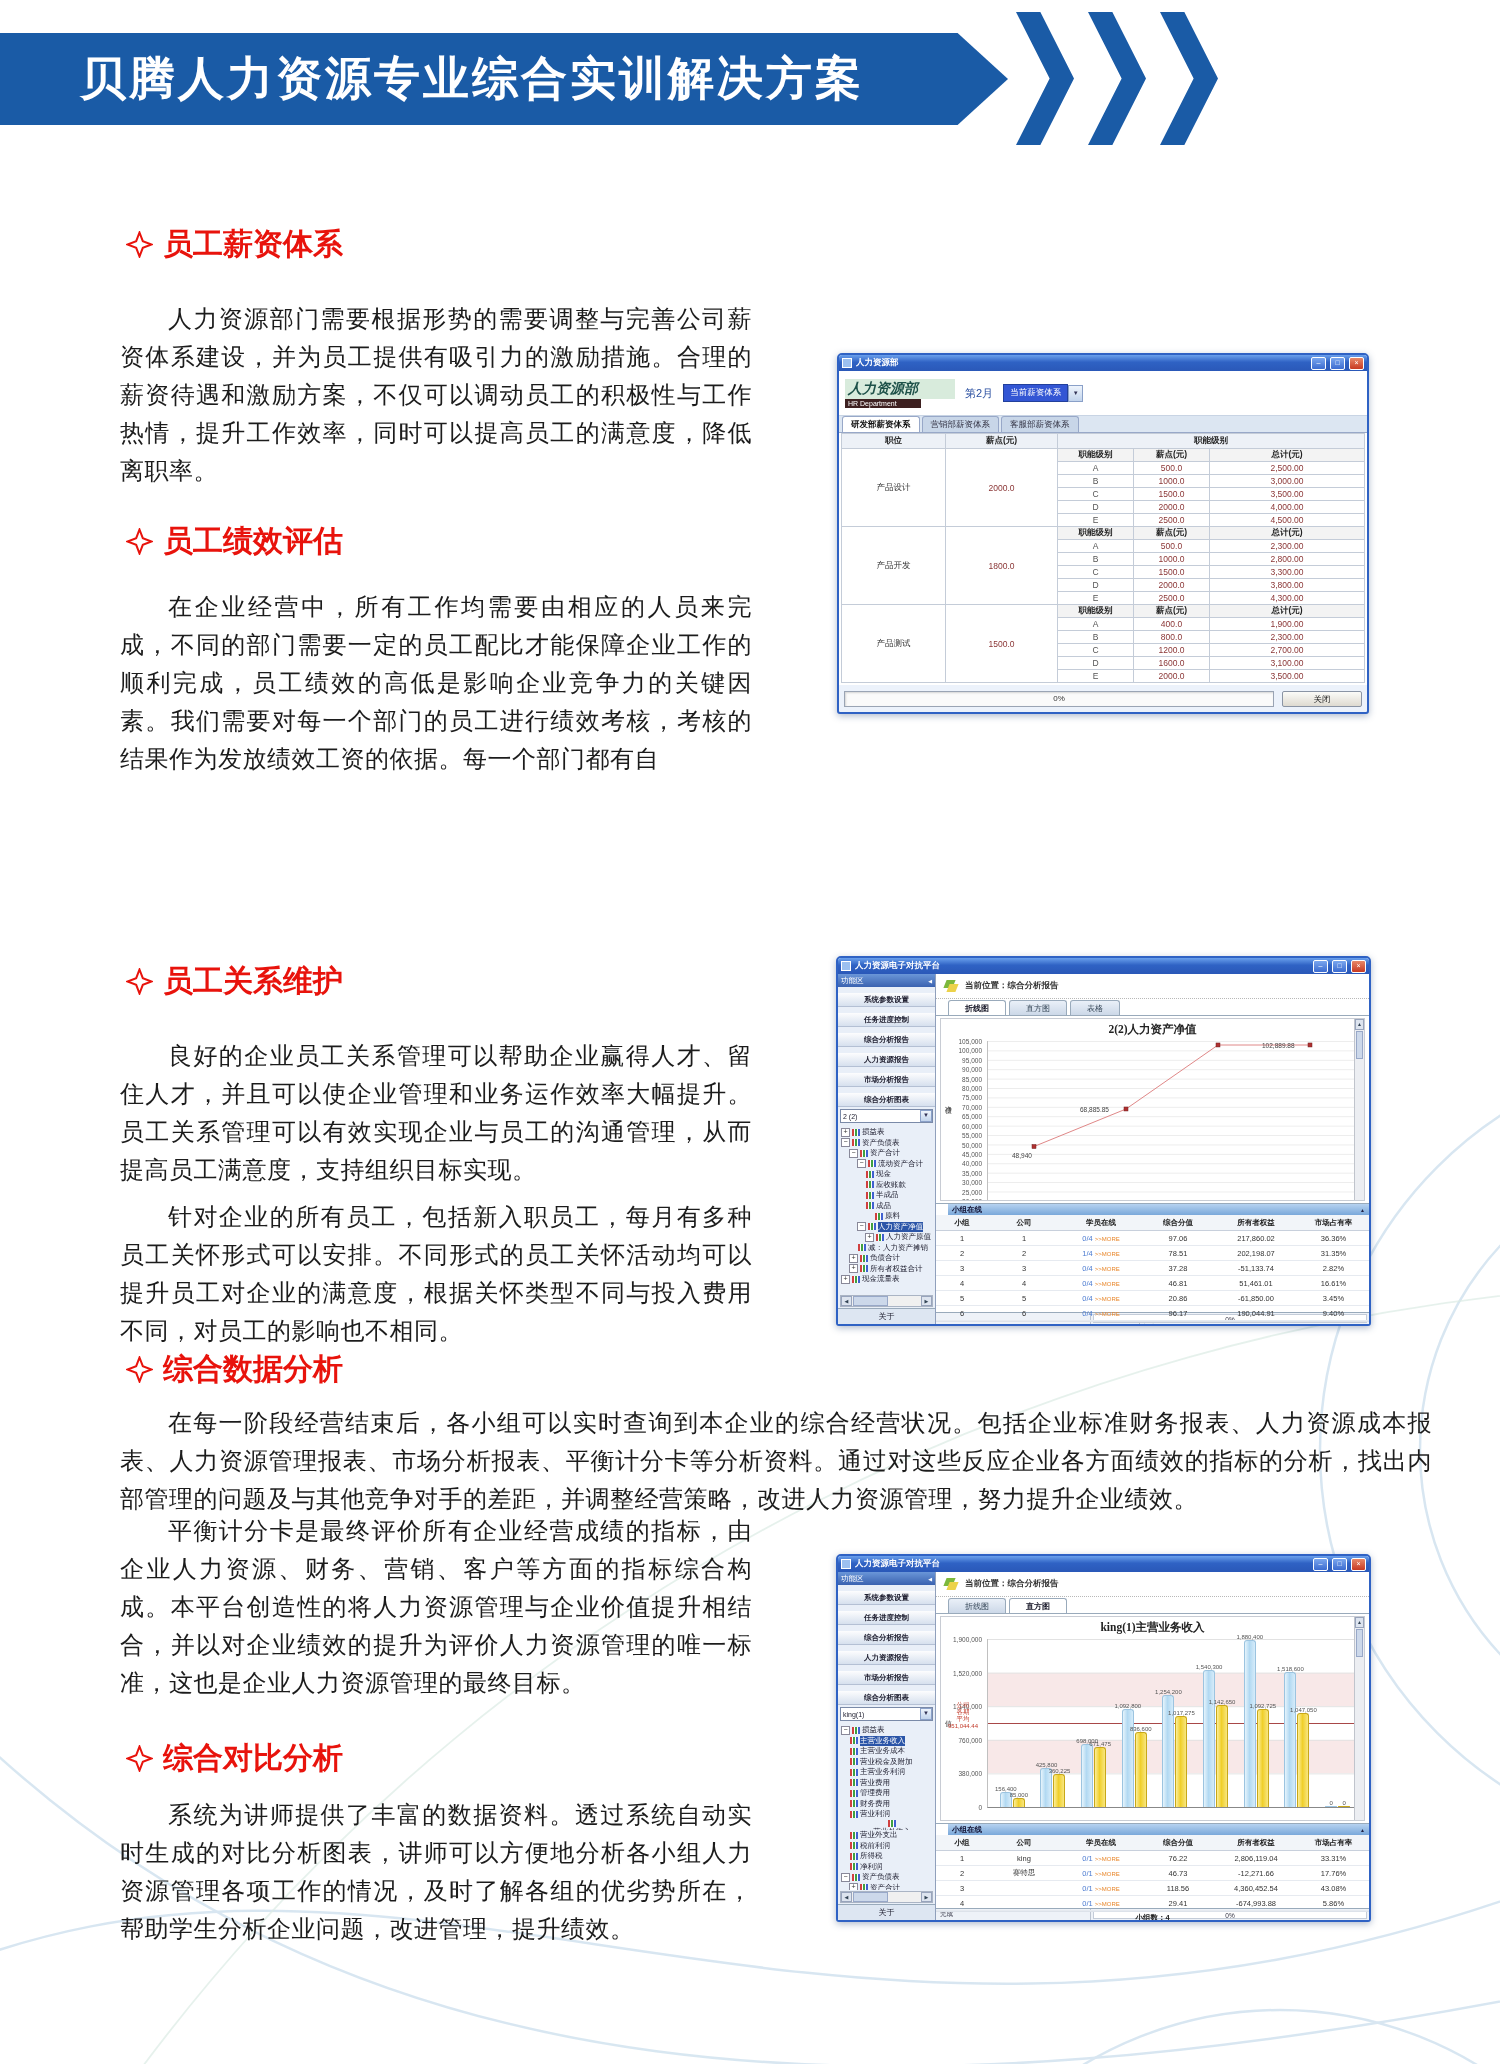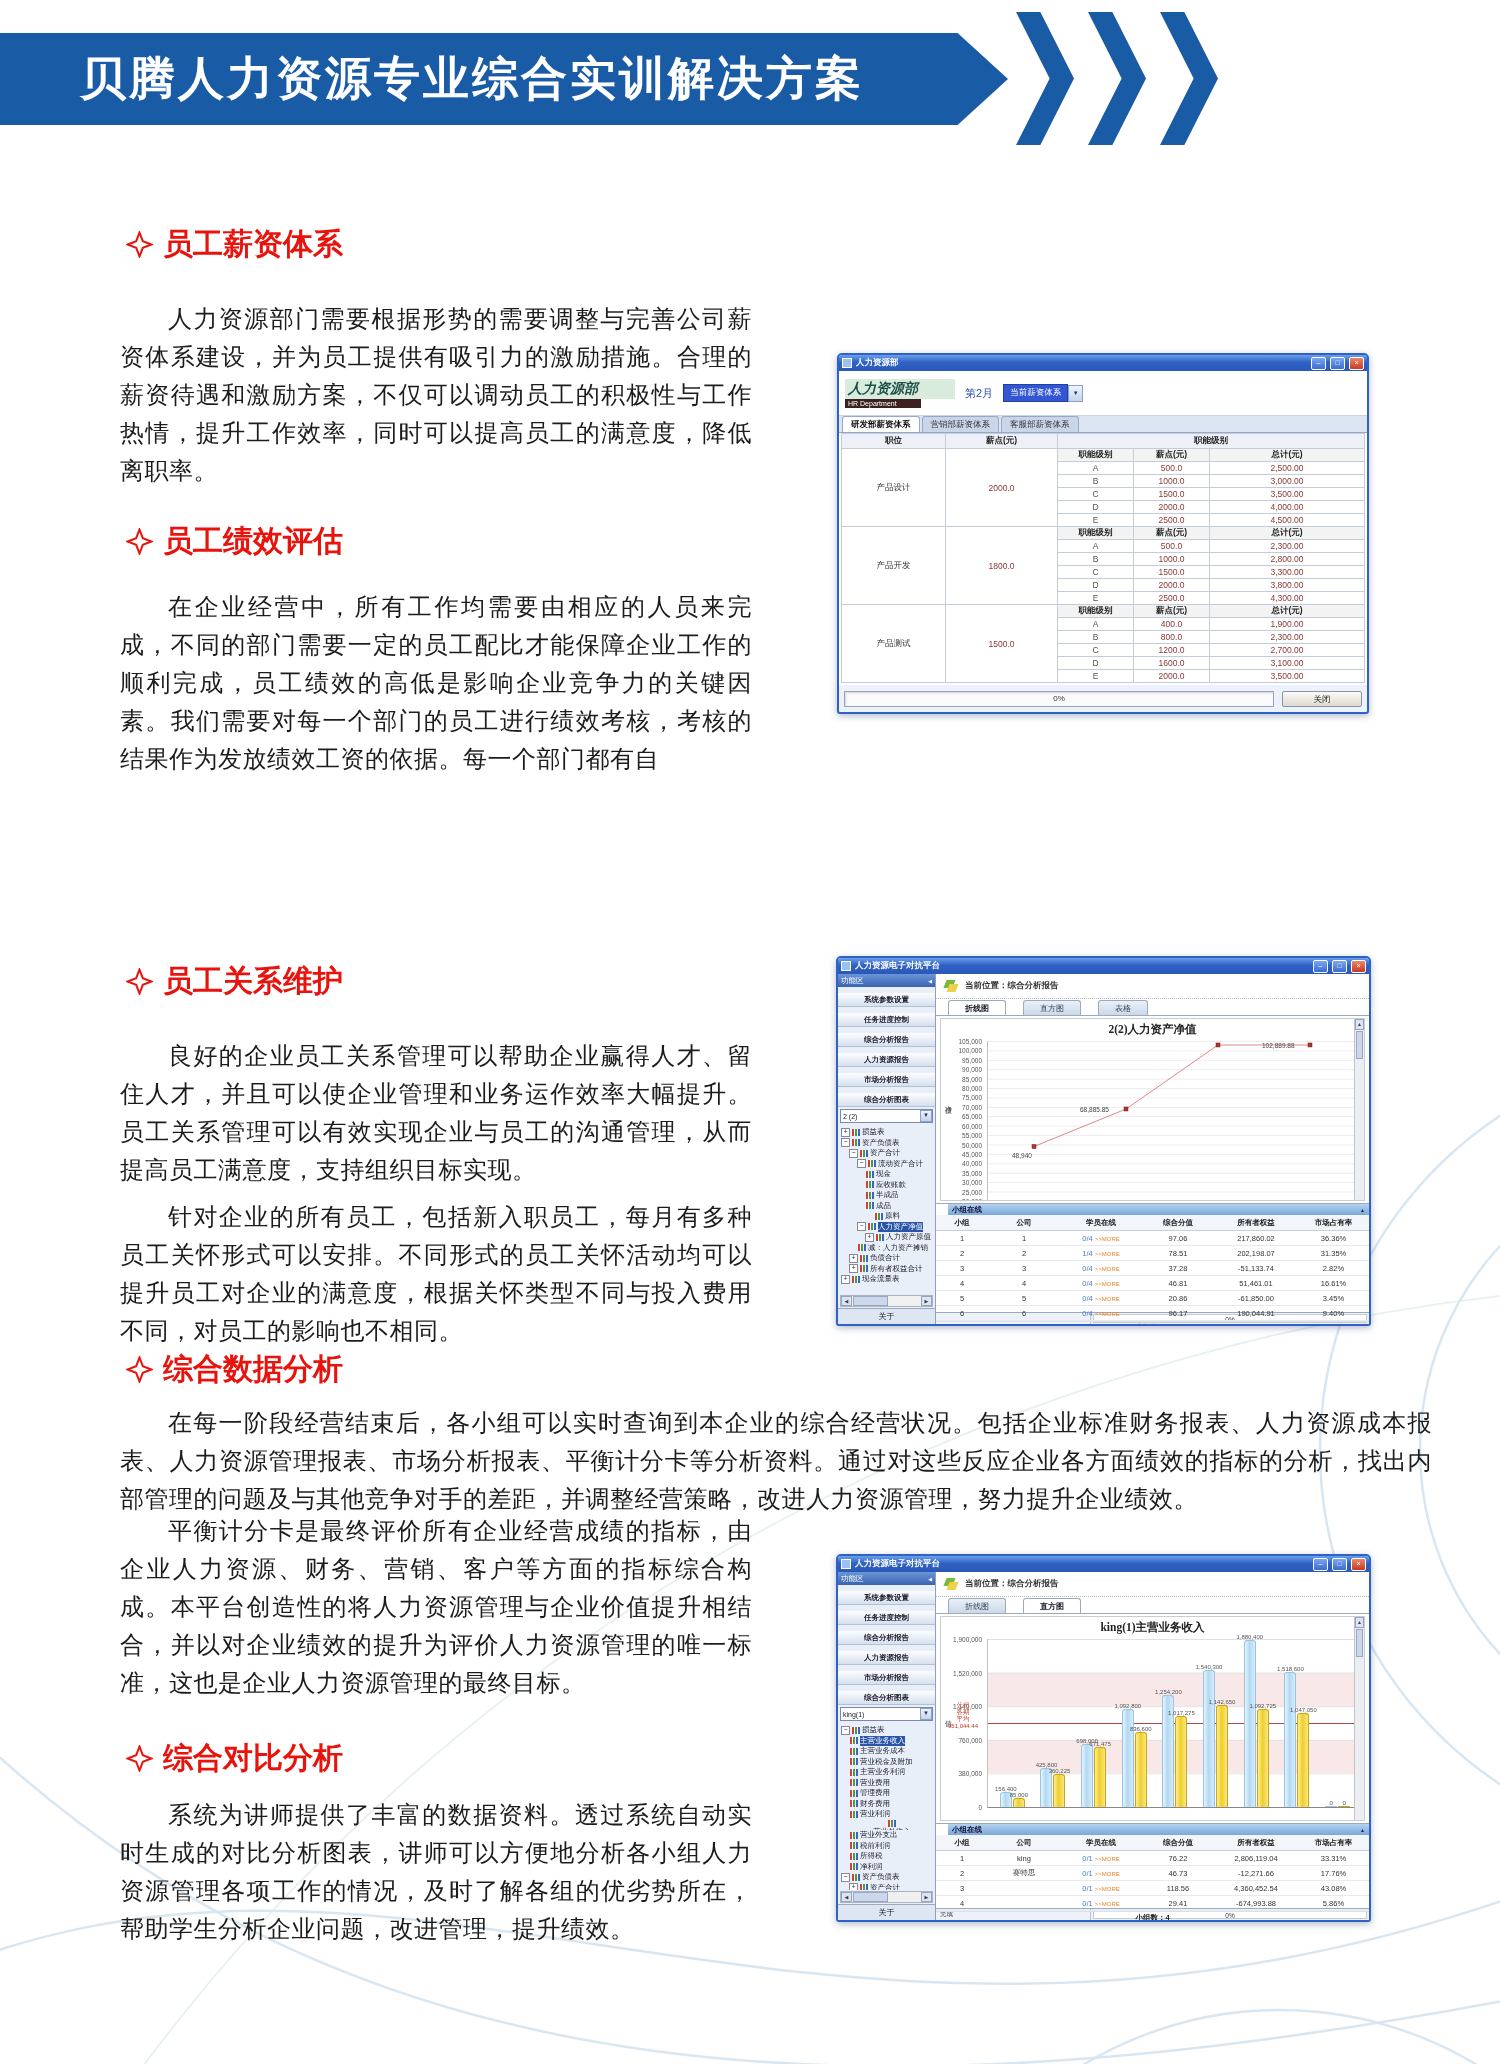--- a/index.html
+++ b/index.html
@@ -90,21 +90,21 @@
   .sthumb{width:36%;background:#ccd8ea;border:1px solid #98a8c8;margin-left:1px;}
   .about{height:15px;line-height:15px;text-align:center;font-size:8px;color:#223;border-top:1px solid #9ab;
          background:#dde6f2;flex:0 0 auto;}
   .main{flex:1;display:flex;flex-direction:column;min-width:0;}
   .crumb{height:24px;display:flex;align-items:center;gap:6px;padding:0 8px;border-bottom:1px dotted #b8b8b8;flex:0 0 auto;}
   .crumb-text{font-size:8.5px;font-weight:bold;color:#333;}
   .loc-icon{position:relative;width:15px;height:13px;display:inline-block;}
   .li-a,.li-b{position:absolute;width:9px;height:8px;transform:skewX(-22deg);}
   .li-a{background:#7cb83c;left:1px;top:0;}
   .li-b{background:#ecd24a;left:4px;top:4px;}
-  .ptabs{height:16px;display:flex;align-items:flex-end;gap:17px;padding-left:12px;border-bottom:1px solid #9ab;flex:0 0 auto;}
+  .ptabs{height:16px;display:flex;align-items:flex-end;gap:3px;padding-left:12px;border-bottom:1px solid #9ab;flex:0 0 auto;}
   .ptab{font-size:8px;padding:2px 16px 1px;border:1px solid #9ab;border-bottom:none;border-radius:3px 3px 0 0;
         background:linear-gradient(#eaf0f8,#ccd8e8);color:#345;white-space:nowrap;}
   .ptab.active{background:#fff;font-weight:bold;color:#112;}
   .chartarea{position:relative;border:1px solid #c8ccd4;margin:2px 4px;background:#fff;overflow:hidden;flex:1;}
   .ctitle{text-align:center;font-size:11.5px;font-weight:bold;color:#222;margin-top:3px;
           font-family:"Liberation Serif","DejaVu Serif",serif;}
   .ylabels{position:absolute;left:0;width:44px;}
   .ytick{position:absolute;right:3px;transform:translateY(-50%);font-size:6.5px;color:#555;white-space:nowrap;}
   .yaxis-name{position:absolute;left:2px;top:45%;writing-mode:vertical-rl;font-size:7px;color:#333;letter-spacing:1px;}
   .vscroll{position:absolute;right:0;top:0;bottom:0;width:9px;background:#eceef2;border-left:1px solid #c0c4cc;}

